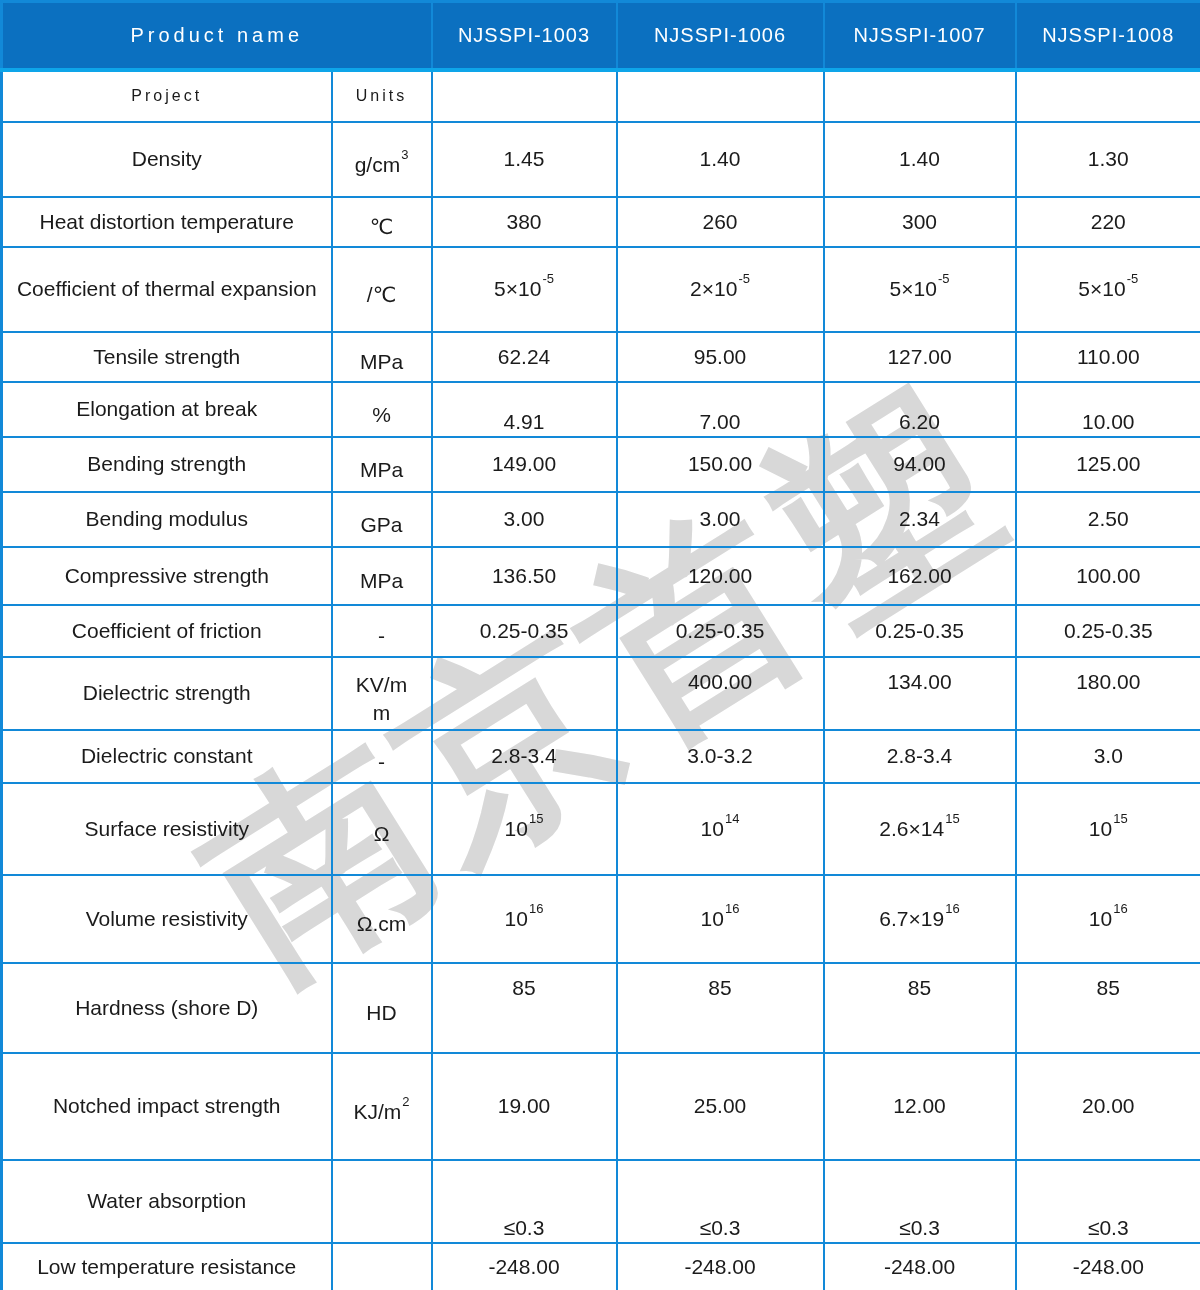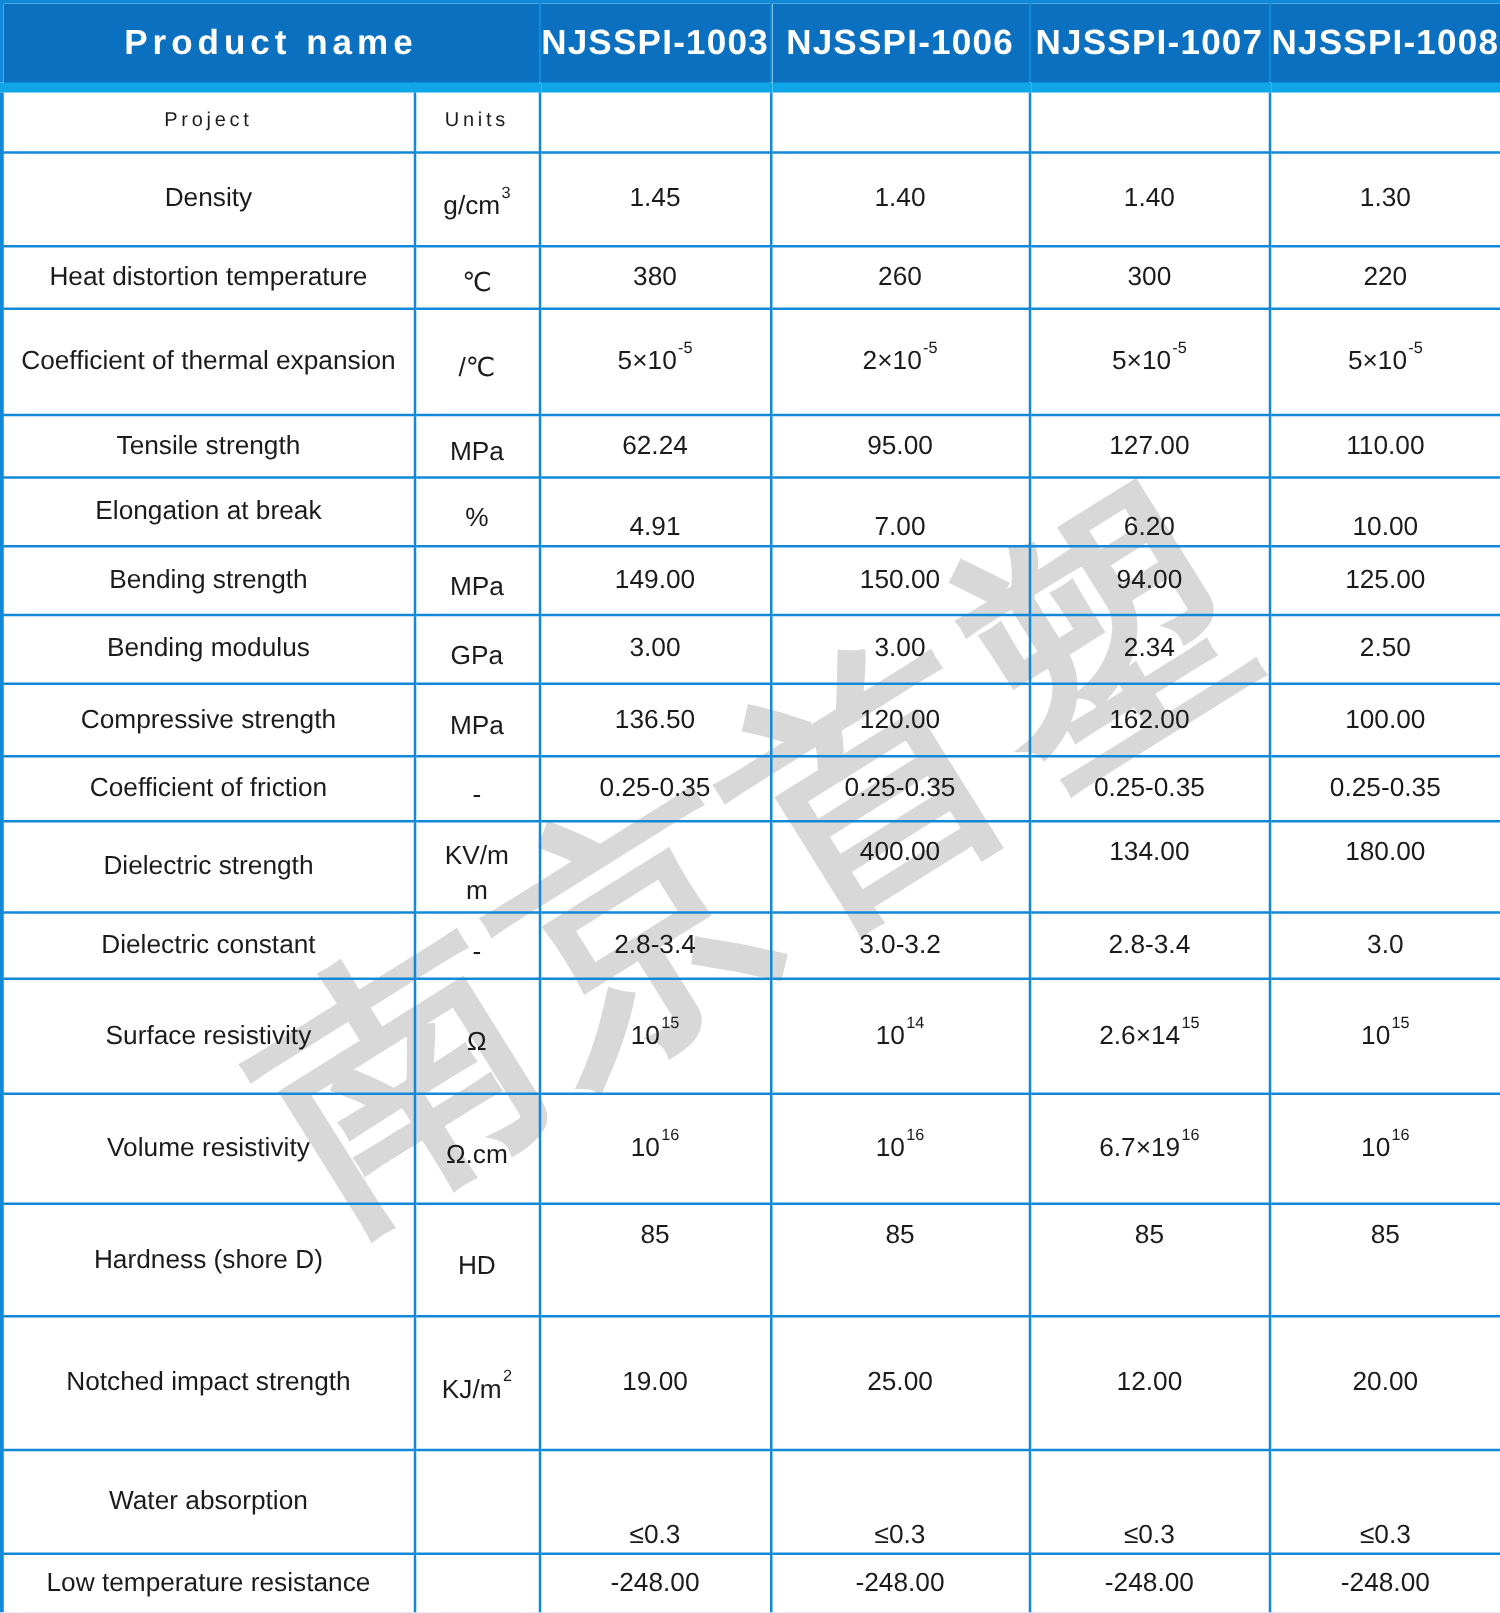--- a/index.html
+++ b/index.html
@@ -33,21 +33,21 @@
     border:2px solid var(--grid);
     text-align:center;vertical-align:middle;
     font-size:21px;font-weight:normal;
     overflow:hidden;
   }
   table{border:3px solid var(--grid);border-bottom:5px solid var(--bottom);}
 
   tr.head-row{height:68px;}
   tr.head-row th{
     background:var(--header-bg);color:var(--header-text);
-    font-weight:bold;font-size:28px;border-bottom:8px solid #0ea5e9;
+    font-weight:normal;font-size:20px;border-bottom:4px solid #0ea5e9;
   }
   th.product-name-hd{letter-spacing:4px;}
   th.product-col-hd{letter-spacing:1px;}
   tr.sub-row{height:52px;}
   tr.sub-row td{font-size:16px;letter-spacing:3px;}
 
   td.unit-cell .unit-inner{
     display:inline-block;max-width:58px;word-break:break-all;line-height:1.35;margin-top:12px;
   }
   .sup{

